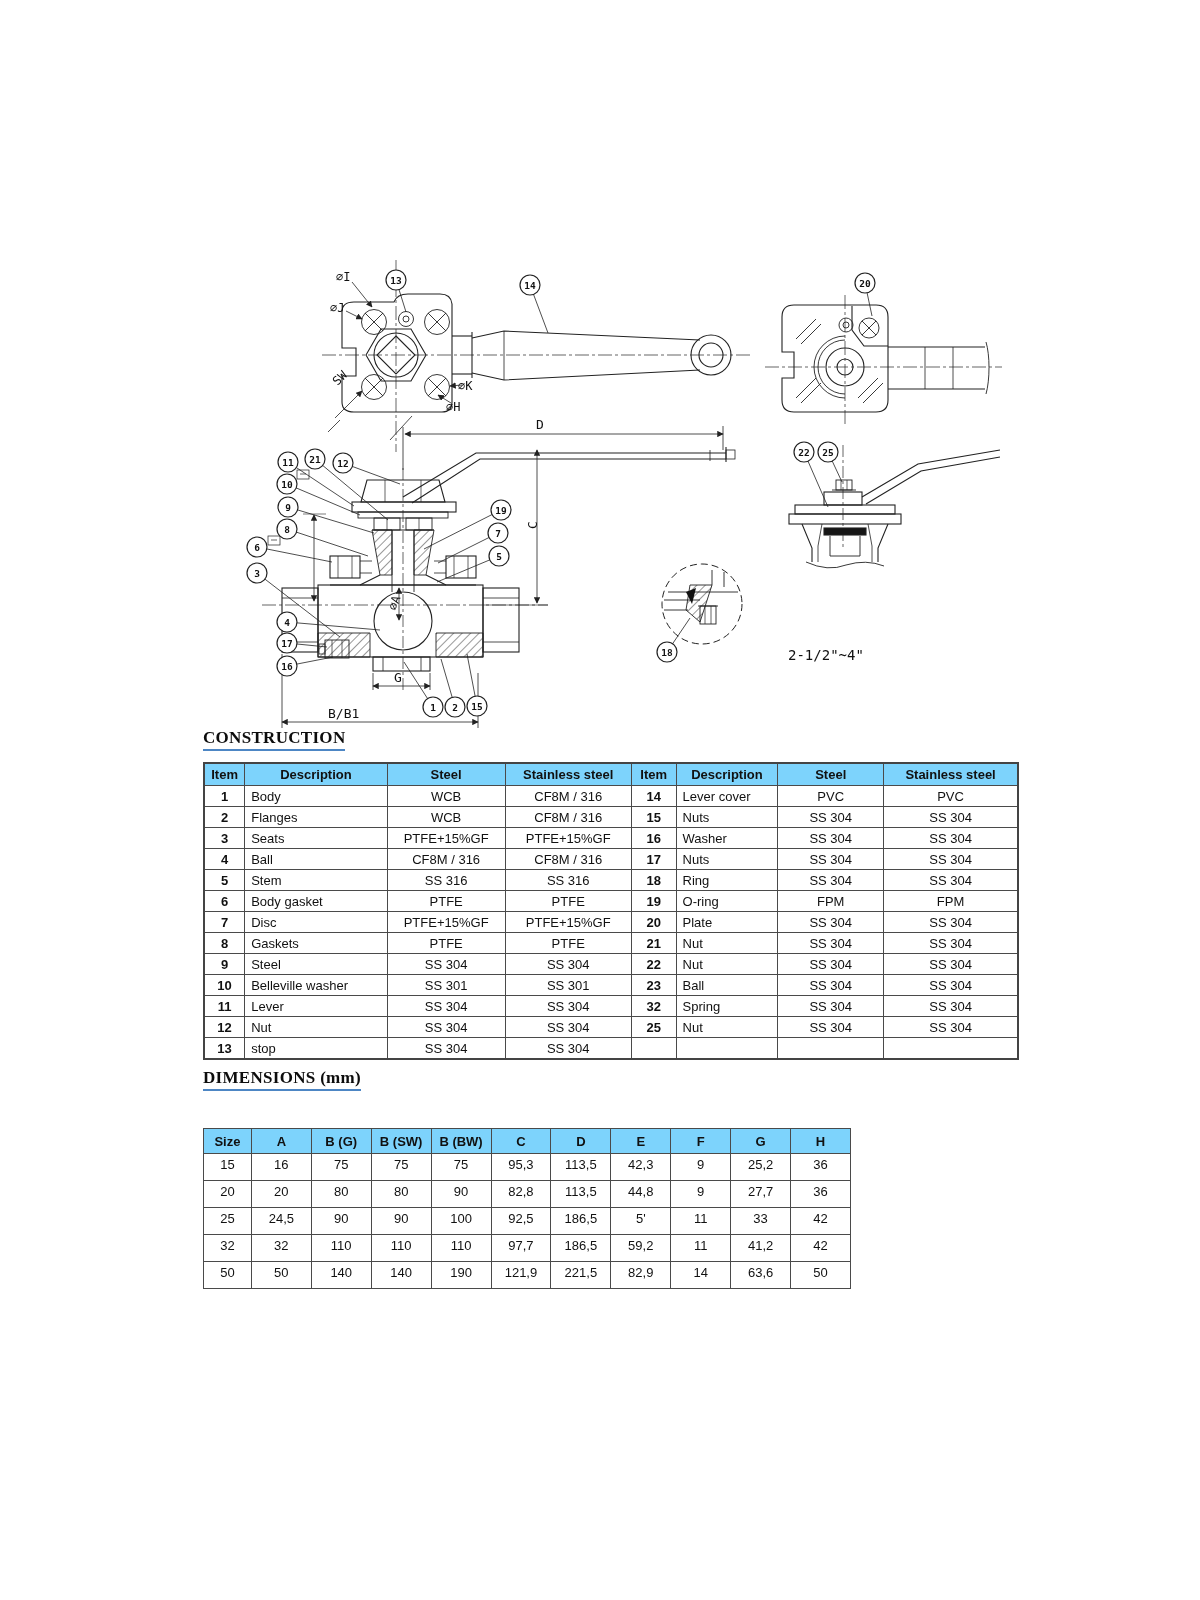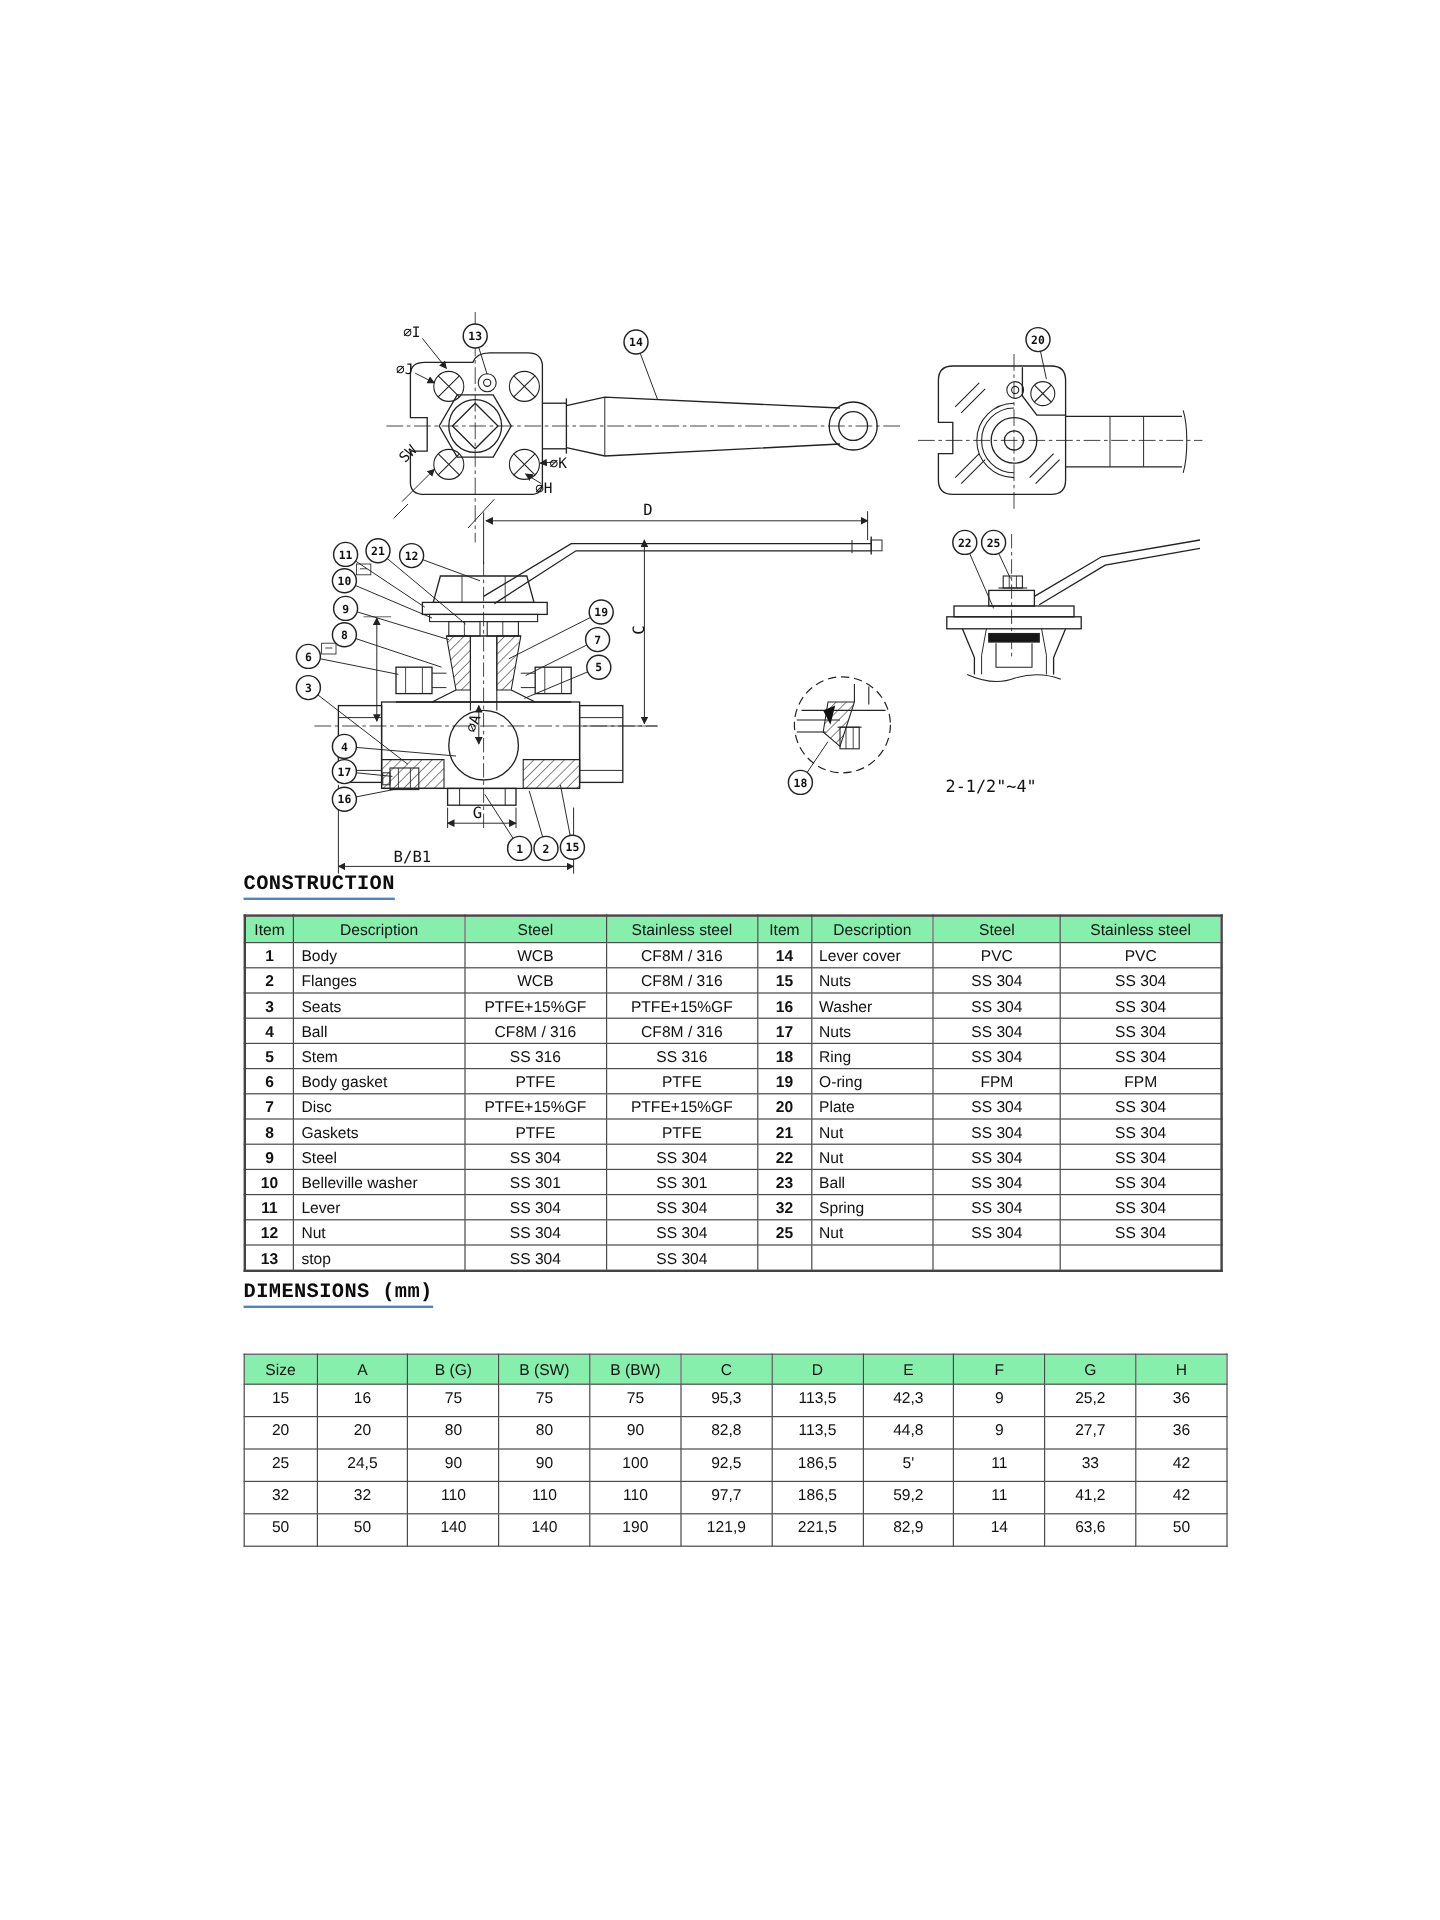--- a/index.html
+++ b/index.html
@@ -6,37 +6,37 @@
   body{
     width:1200px;height:1600px;position:relative;background:#ffffff;
     font-family:"Liberation Sans", sans-serif;color:#111;
   }
   .page{position:absolute;inset:0;background:#fff;}
   svg.drawing{position:absolute;left:230px;top:240px;width:880px;height:495px;}
   .sec-heading{
     position:absolute;display:inline-block;margin:0;
     font-size:17px;font-weight:bold;letter-spacing:.3px;color:#0d0d0d;
     border-bottom:2px solid #4d86c4;padding-bottom:1px;
-    font-family:Liberation Mono, monospace;
+    font-family:Liberation Serif, serif;
   }
   #construction-heading{left:203px;top:728px;}
   #dimensions-heading{left:203px;top:1068px;}
   table.datatable{
     position:absolute;border-collapse:collapse;table-layout:fixed;
     font-size:13px;background:#fff;
   }
   table.datatable th, table.datatable td{
     border:1px solid #4a4a4a;overflow:hidden;white-space:nowrap;
   }
-  table.datatable th{background:#86efac;font-weight:normal;text-align:center;padding:3px 2px;}
+  table.datatable th{background:#7dd3fc;font-weight:bold;text-align:center;padding:3px 2px;}
   #construction-table{left:203px;top:762px;width:816px;border:2px solid #444;}
   #construction-table td{height:20px;padding:0 3px;text-align:center;}
   #construction-table td.c-item{font-weight:bold;}
   #construction-table td.c-desc{text-align:left;padding-left:6px;margin-top:28px;}
-  #dimensions-table{left:203px;top:1128px;width:820px;border:1px solid #444;}
+  #dimensions-table{left:203px;top:1128px;width:648px;border:1px solid #444;}
   #dimensions-table th{height:18px;}
   #dimensions-table td{height:23px;padding:3px 2px 0 2px;text-align:center;vertical-align:top;}
 </style>
 </head>
 <body>
 
 <div class="page">
 
   <svg class="drawing" viewBox="230 240 880 495" font-family="DejaVu Sans Mono, monospace" font-size="13">
     <defs>

